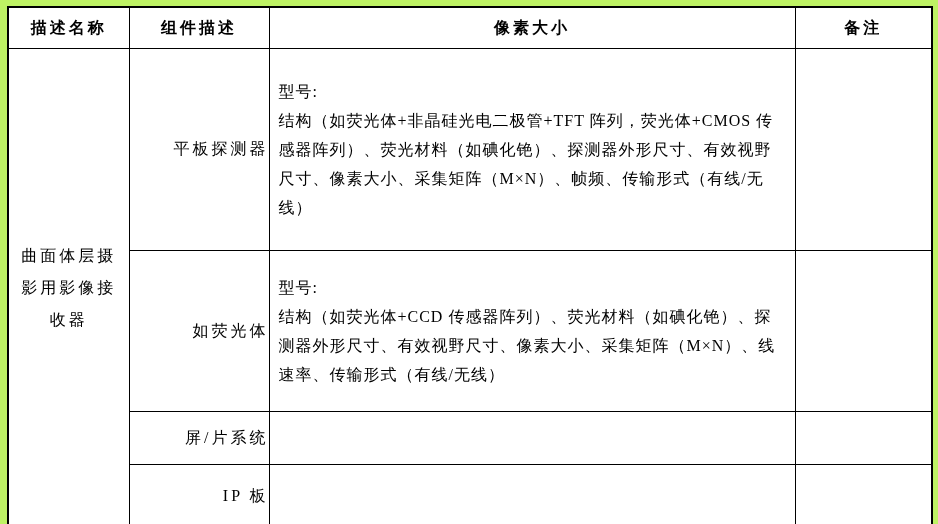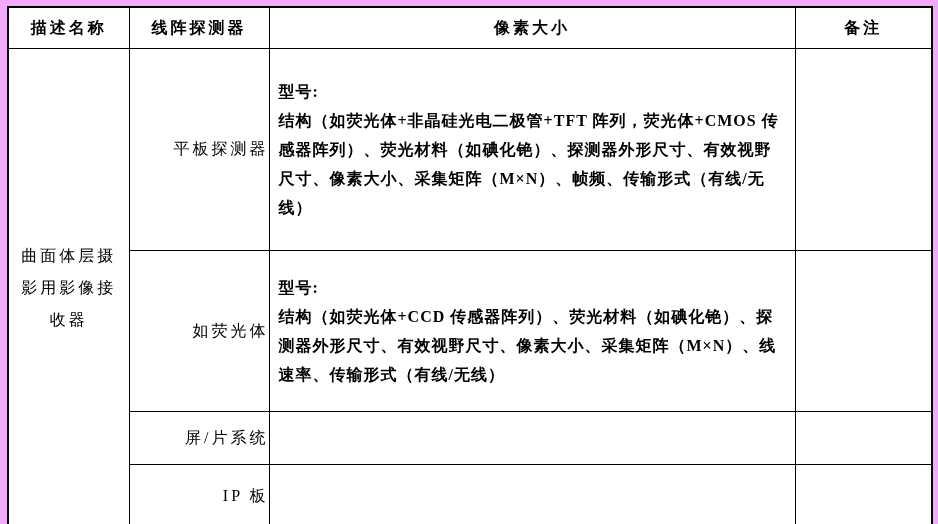--- a/index.html
+++ b/index.html
@@ -9,21 +9,21 @@
     width: 938px;
     height: 524px;
     overflow: hidden;
     font-family: "Liberation Serif", "DejaVu Serif", serif;
     color: #000000;
   }
   .page {
     position: relative;
     width: 938px;
     height: 524px;
-    background: #f0abfc;
+    background: #bef264;
   }
   table.doc-table {
     position: absolute;
     left: 7px;
     top: 6px;
     width: 924px;
     border-collapse: collapse;
     table-layout: fixed;
     border: 2px solid #000000;
   }
@@ -60,41 +60,40 @@
   td.component-cell {
     text-align: right;
     letter-spacing: 3px;
   }
   td.spec-cell {
     text-align: left;
     letter-spacing: 1px;
     line-height: 29px;
     padding: 0 12px 0 9px;
     white-space: pre-line;
-    font-weight: bold;
   }
   td.remark-cell {
     text-align: center;
   }
 </style>
 </head>
 <body>
 
 <div class="page">
   <table class="doc-table">
     <colgroup>
       <col class="col-name">
       <col class="col-comp">
       <col class="col-spec">
       <col class="col-remark">
     </colgroup>
     <thead>
       <tr>
         <th>描述名称</th>
-        <th>线阵探测器</th>
+        <th>组件描述</th>
         <th>像素大小</th>
         <th>备注</th>
       </tr>
     </thead>
     <tbody>
       <tr class="row-flat">
         <td class="device-cell" rowspan="4">曲面体层摄影用影像接收器</td>
         <td class="component-cell">平板探测器</td>
         <td class="spec-cell">型号:
 结构（如荧光体+非晶硅光电二极管+TFT 阵列，荧光体+CMOS 传感器阵列）、荧光材料（如碘化铯）、探测器外形尺寸、有效视野尺寸、像素大小、采集矩阵（M×N）、帧频、传输形式（有线/无线）</td>

